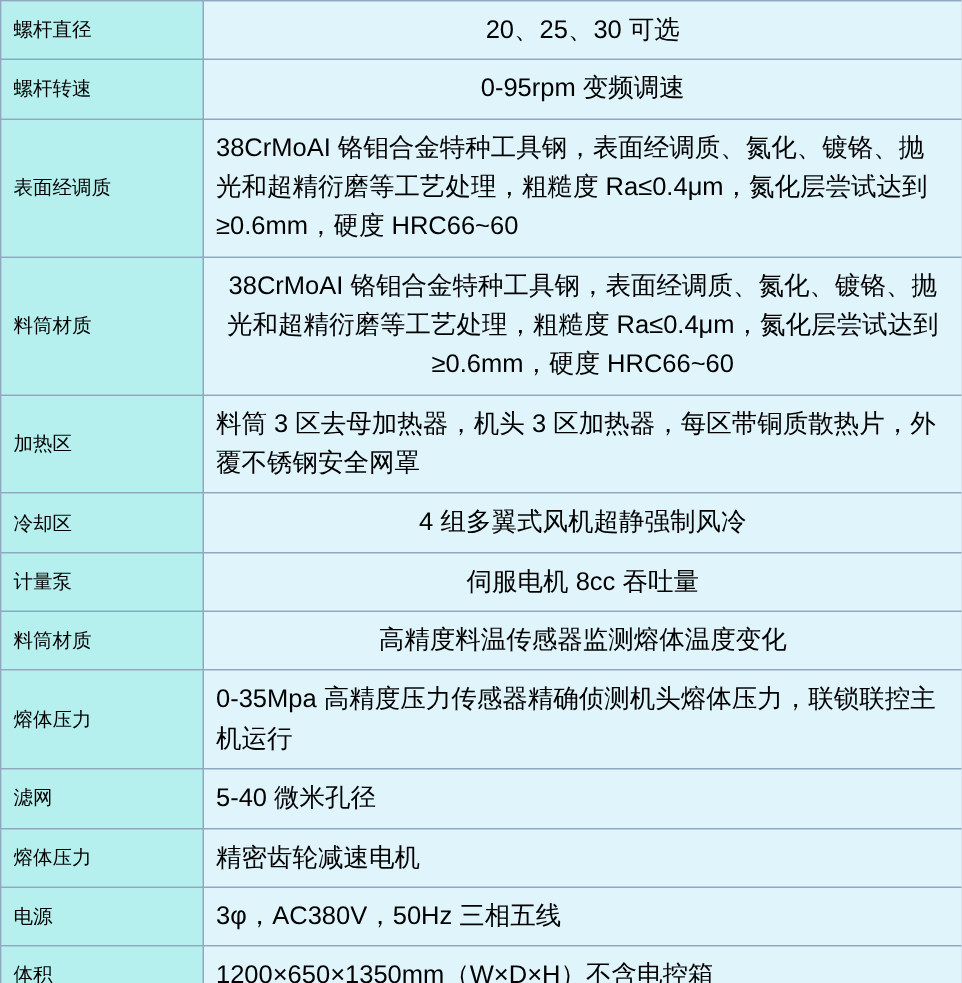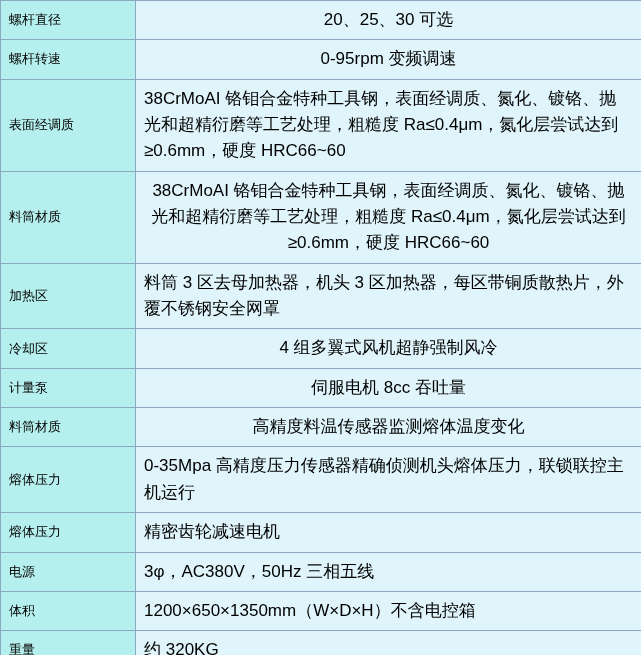--- a/index.html
+++ b/index.html
@@ -79,20 +79,24 @@
       </tr>
       <tr>
         <td class="label">料筒材质</td>
         <td class="value center">高精度料温传感器监测熔体温度变化</td>
       </tr>
       <tr>
         <td class="label">熔体压力</td>
         <td class="value left">0-35Mpa 高精度压力传感器精确侦测机头熔体压力，联锁联控主机运行</td>
       </tr>
       <tr>
+        <td class="label">滤网</td>
+        <td class="value left">5-40 微米孔径</td>
+      </tr>
+      <tr>
         <td class="label">熔体压力</td>
         <td class="value left">精密齿轮减速电机</td>
       </tr>
       <tr>
         <td class="label">电源</td>
         <td class="value left">3φ，AC380V，50Hz 三相五线</td>
       </tr>
       <tr>
         <td class="label">体积</td>
         <td class="value left">1200×650×1350mm（W×D×H）不含电控箱</td>

